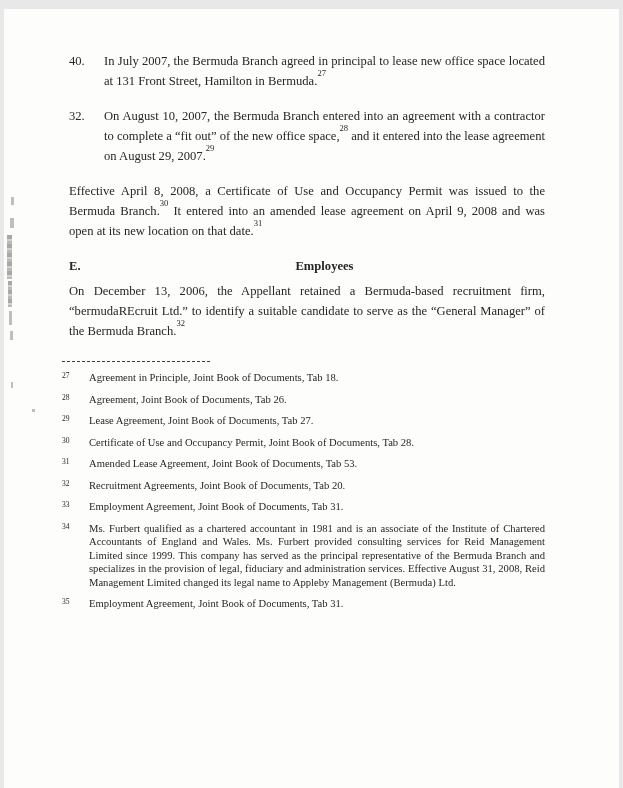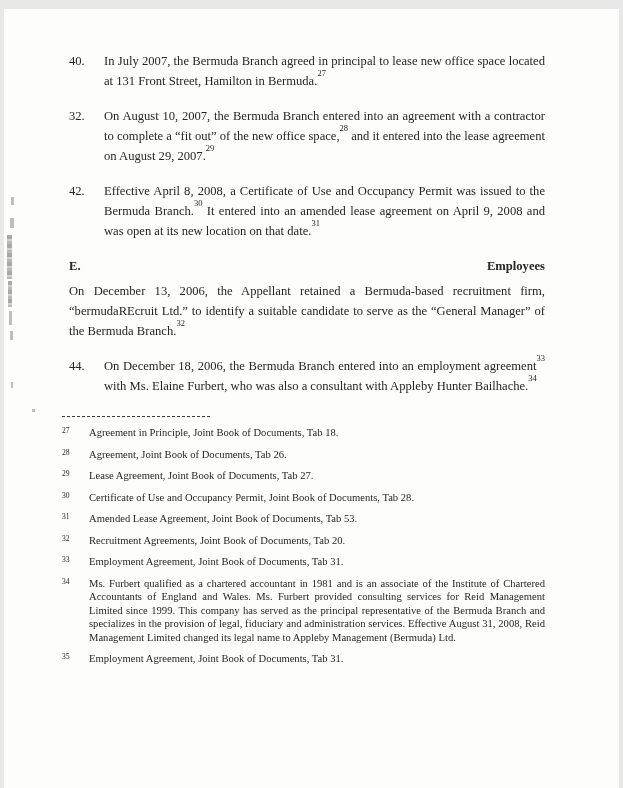--- a/index.html
+++ b/index.html
@@ -15,21 +15,21 @@
   .content{
     position:absolute;
     left:65px;top:42px;
     width:476px;
   }
   
   .block{display:flex;margin:0 0 15px 0;font-size:12.6px;line-height:20px;}
   .block .num{flex:0 0 35px;}
   .block .body{flex:1;text-align:justify;text-justify:inter-word;}
   .block.heading{font-weight:bold;margin-bottom:5px;}
-  .block.heading .body{text-align:right;}
+  .block.heading .body{text-align:center;}
   .body sup{
     font-size:8.5px;line-height:0;
     position:relative;top:-4px;
     letter-spacing:0;
   }
   
   .footnotes{margin-top:20px;margin-left:-7px;}
   .fn-separator{
     width:150px;height:1px;
     background:repeating-linear-gradient(90deg,#3c3c3c 0 3px,transparent 3px 5px);
@@ -62,33 +62,28 @@
     <section id="blocks">
         <div class="block para">
           <span class="num">40.</span>
           <span class="body">In July 2007, the Bermuda Branch agreed in principal to lease new office space located at 131 Front Street, Hamilton in Bermuda.<sup>27</sup></span>
         </div>
         <div class="block para">
           <span class="num">32.</span>
           <span class="body">On August 10, 2007, the Bermuda Branch entered into an agreement with a contractor to complete a “fit out” of the new office space,<sup>28</sup> and it entered into the lease agreement on August 29, 2007.<sup>29</sup></span>
         </div>
         <div class="block para">
-          <span class="num">42.</span>
           <span class="body">Effective April 8, 2008, a Certificate of Use and Occupancy Permit was issued to the Bermuda Branch.<sup>30</sup> It entered into an amended lease agreement on April 9, 2008 and was open at its new location on that date.<sup>31</sup></span>
         </div>
         <div class="block heading">
           <span class="num">E.</span>
           <span class="body">Employees</span>
         </div>
         <div class="block para">
           <span class="body">On December 13, 2006, the Appellant retained a Bermuda-based recruitment firm, “bermudaREcruit Ltd.” to identify a suitable candidate to serve as the “General Manager” of the Bermuda Branch.<sup>32</sup></span>
-        </div>
-        <div class="block para">
-          <span class="num">44.</span>
-          <span class="body">On December 18, 2006, the Bermuda Branch entered into an employment agreement<sup>33</sup> with Ms. Elaine Furbert, who was also a consultant with Appleby Hunter Bailhache.<sup>34</sup></span>
         </div>
       </section>
 
     <section class="footnotes">
       <div class="fn-separator"></div>
       <div id="footnotes">
           <div class="fn">
             <span class="fn-num">27</span>
             <span class="fn-text">Agreement in Principle, Joint Book of Documents, Tab 18.</span>
           </div>

